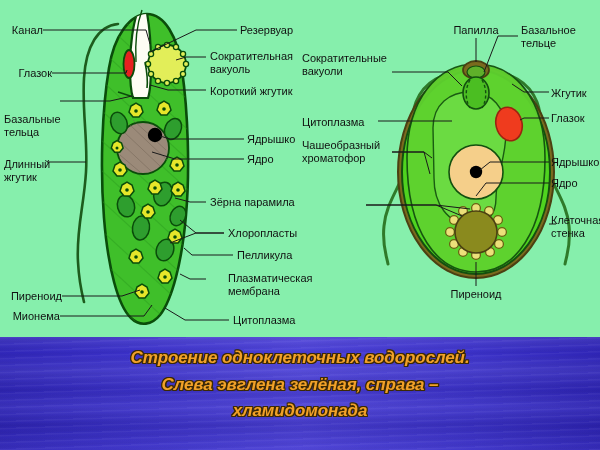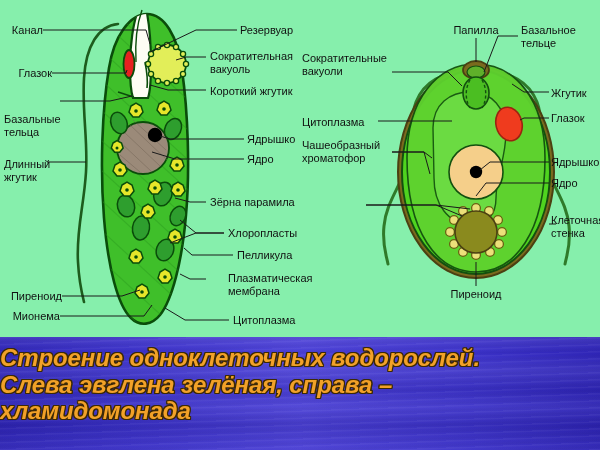--- a/index.html
+++ b/index.html
@@ -61,25 +61,25 @@
         rgba(255,255,255,0.045) 1px,
         rgba(0,0,0,0.00) 2px,
         rgba(0,0,0,0.035) 5px,
         rgba(0,0,0,0.00) 7px);
     pointer-events: none;
   }
   #caption-text {
     position: relative;
     z-index: 2;
     padding-top: 8px;
-    text-align: left;
+    text-align: center;
     font-family: "Liberation Sans", sans-serif;
     font-style: italic;
     font-weight: bold;
-    font-size: 24px;
+    font-size: 17px;
     line-height: 26.5px;
     color: #f2a128;
     text-shadow:
       -1.1px 0 0 #3d2a05,  1.1px 0 0 #3d2a05,
        0 -1.1px 0 #3d2a05,  0 1.1px 0 #3d2a05,
       -1.1px -1.1px 0 #3d2a05, 1.1px -1.1px 0 #3d2a05,
       -1.1px 1.1px 0 #3d2a05, 1.1px 1.1px 0 #3d2a05;
     letter-spacing: -0.1px;
   }
 </style>

